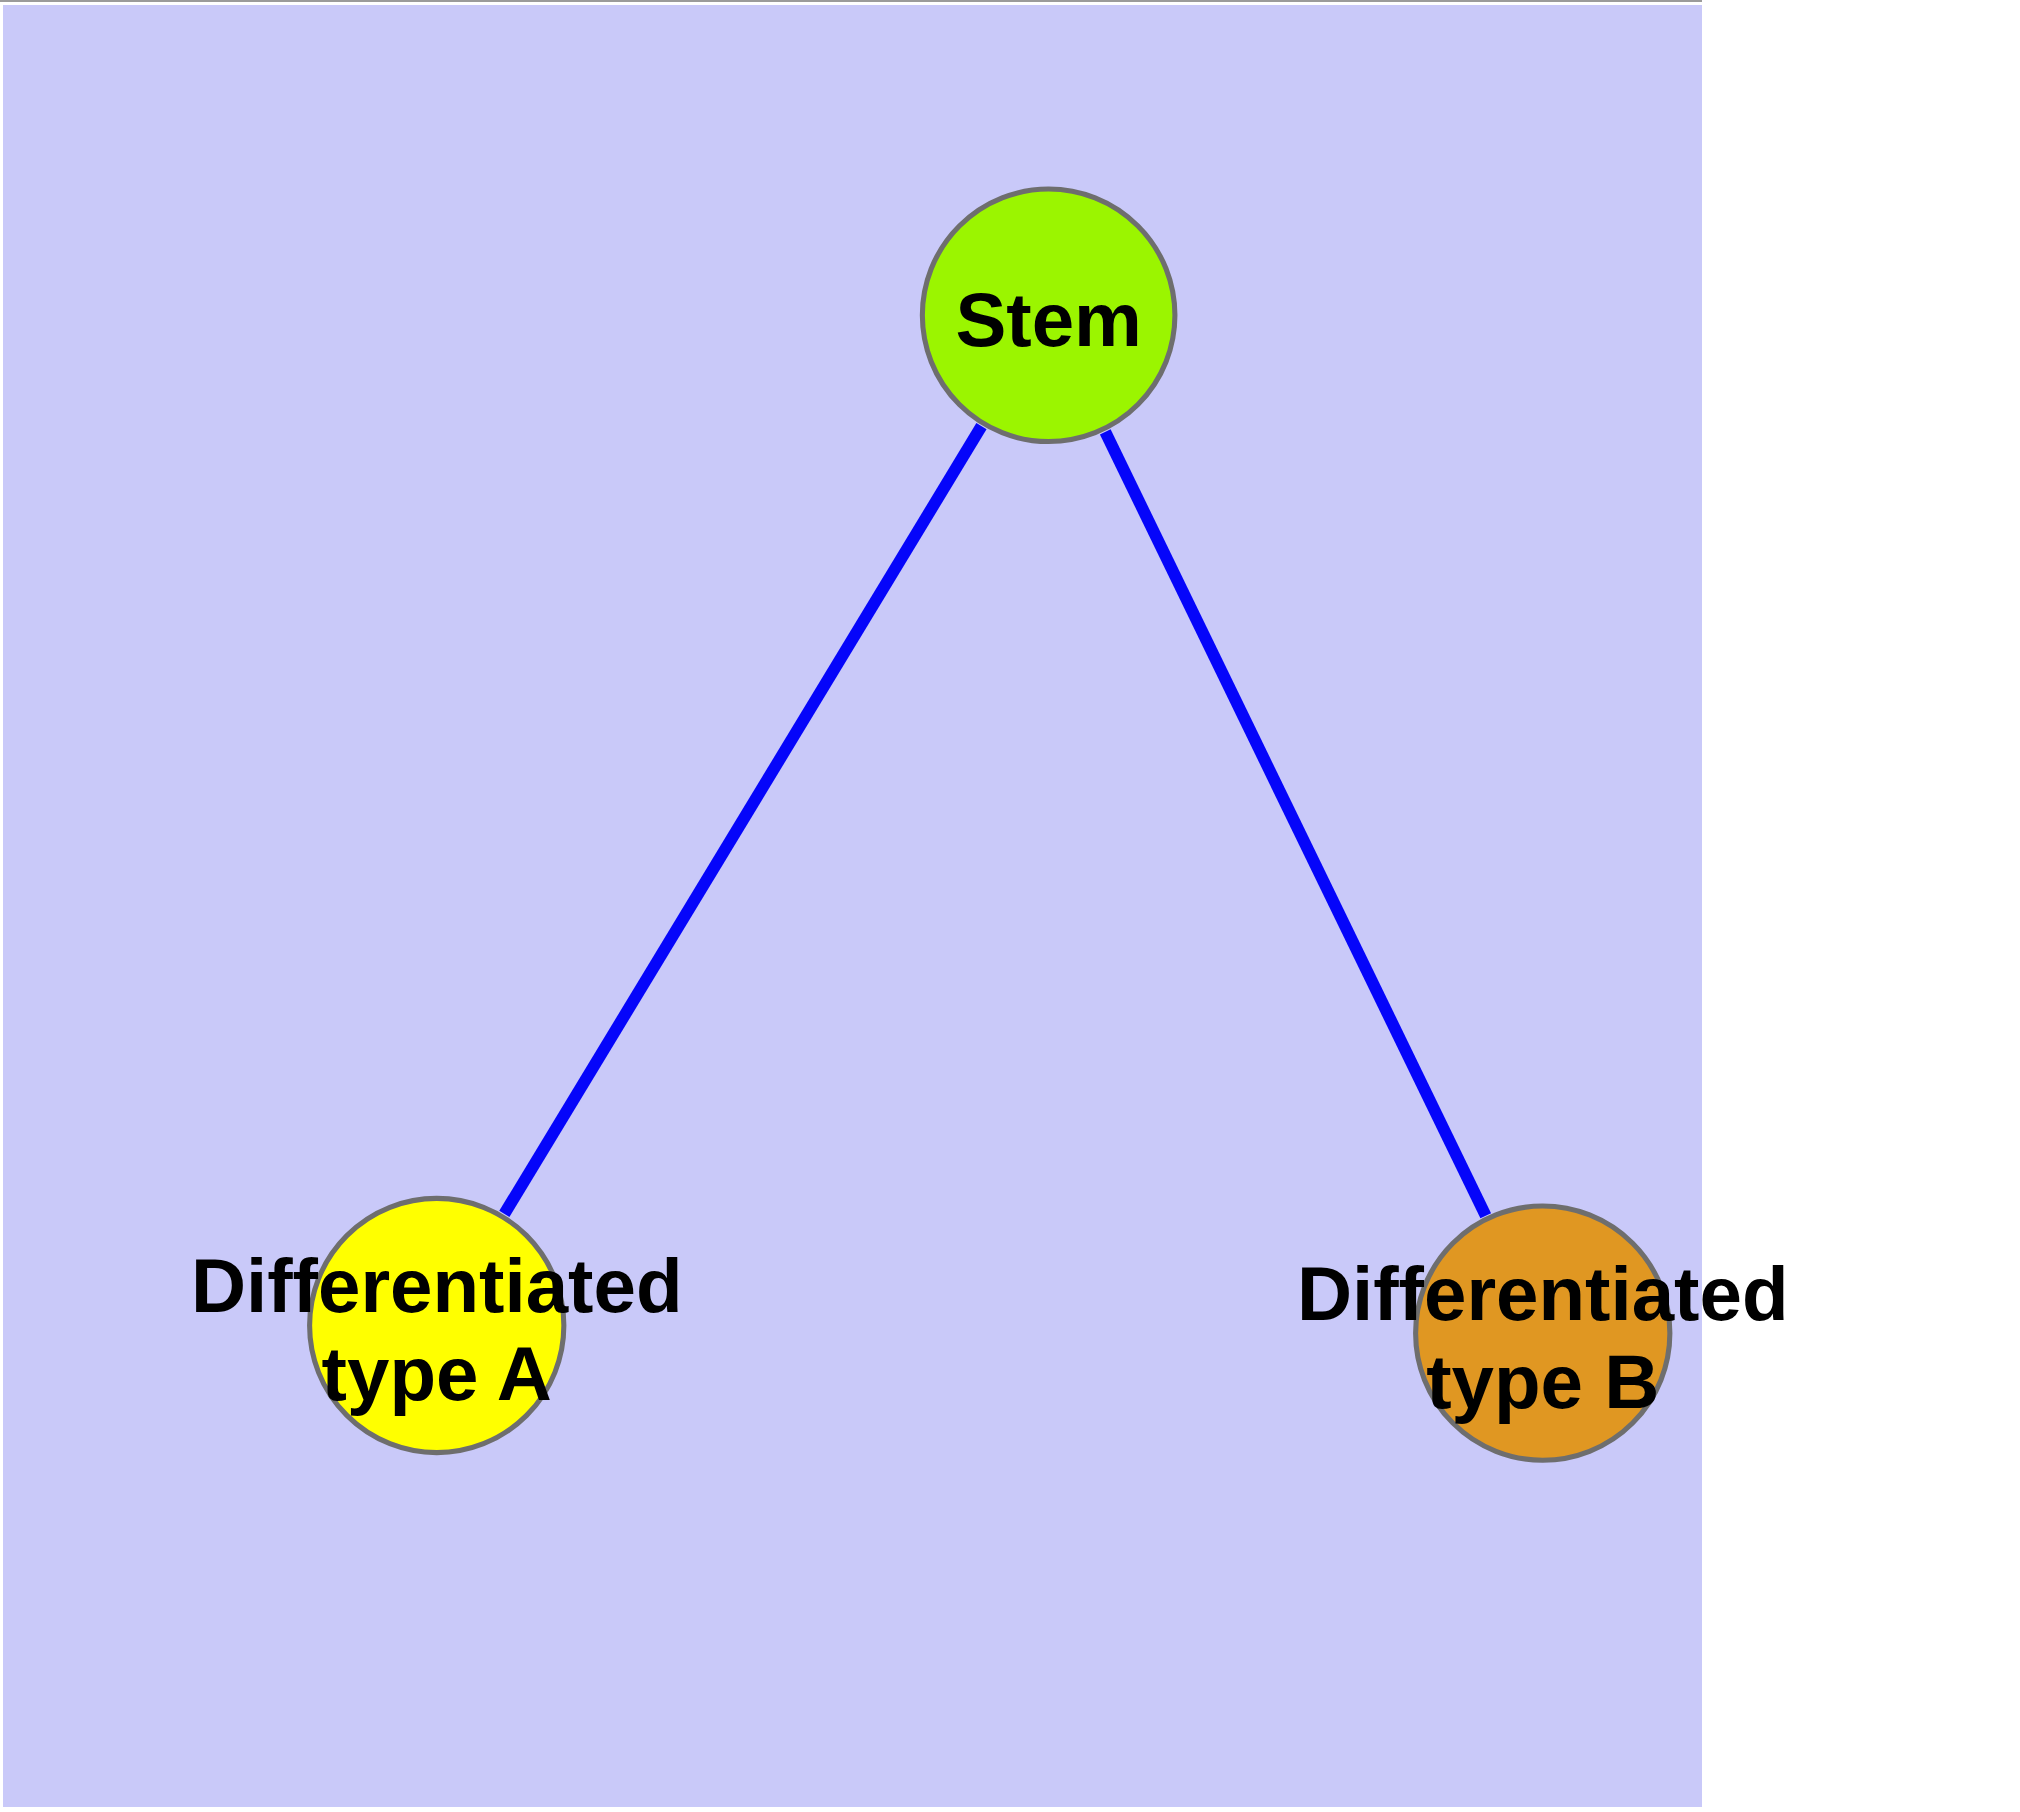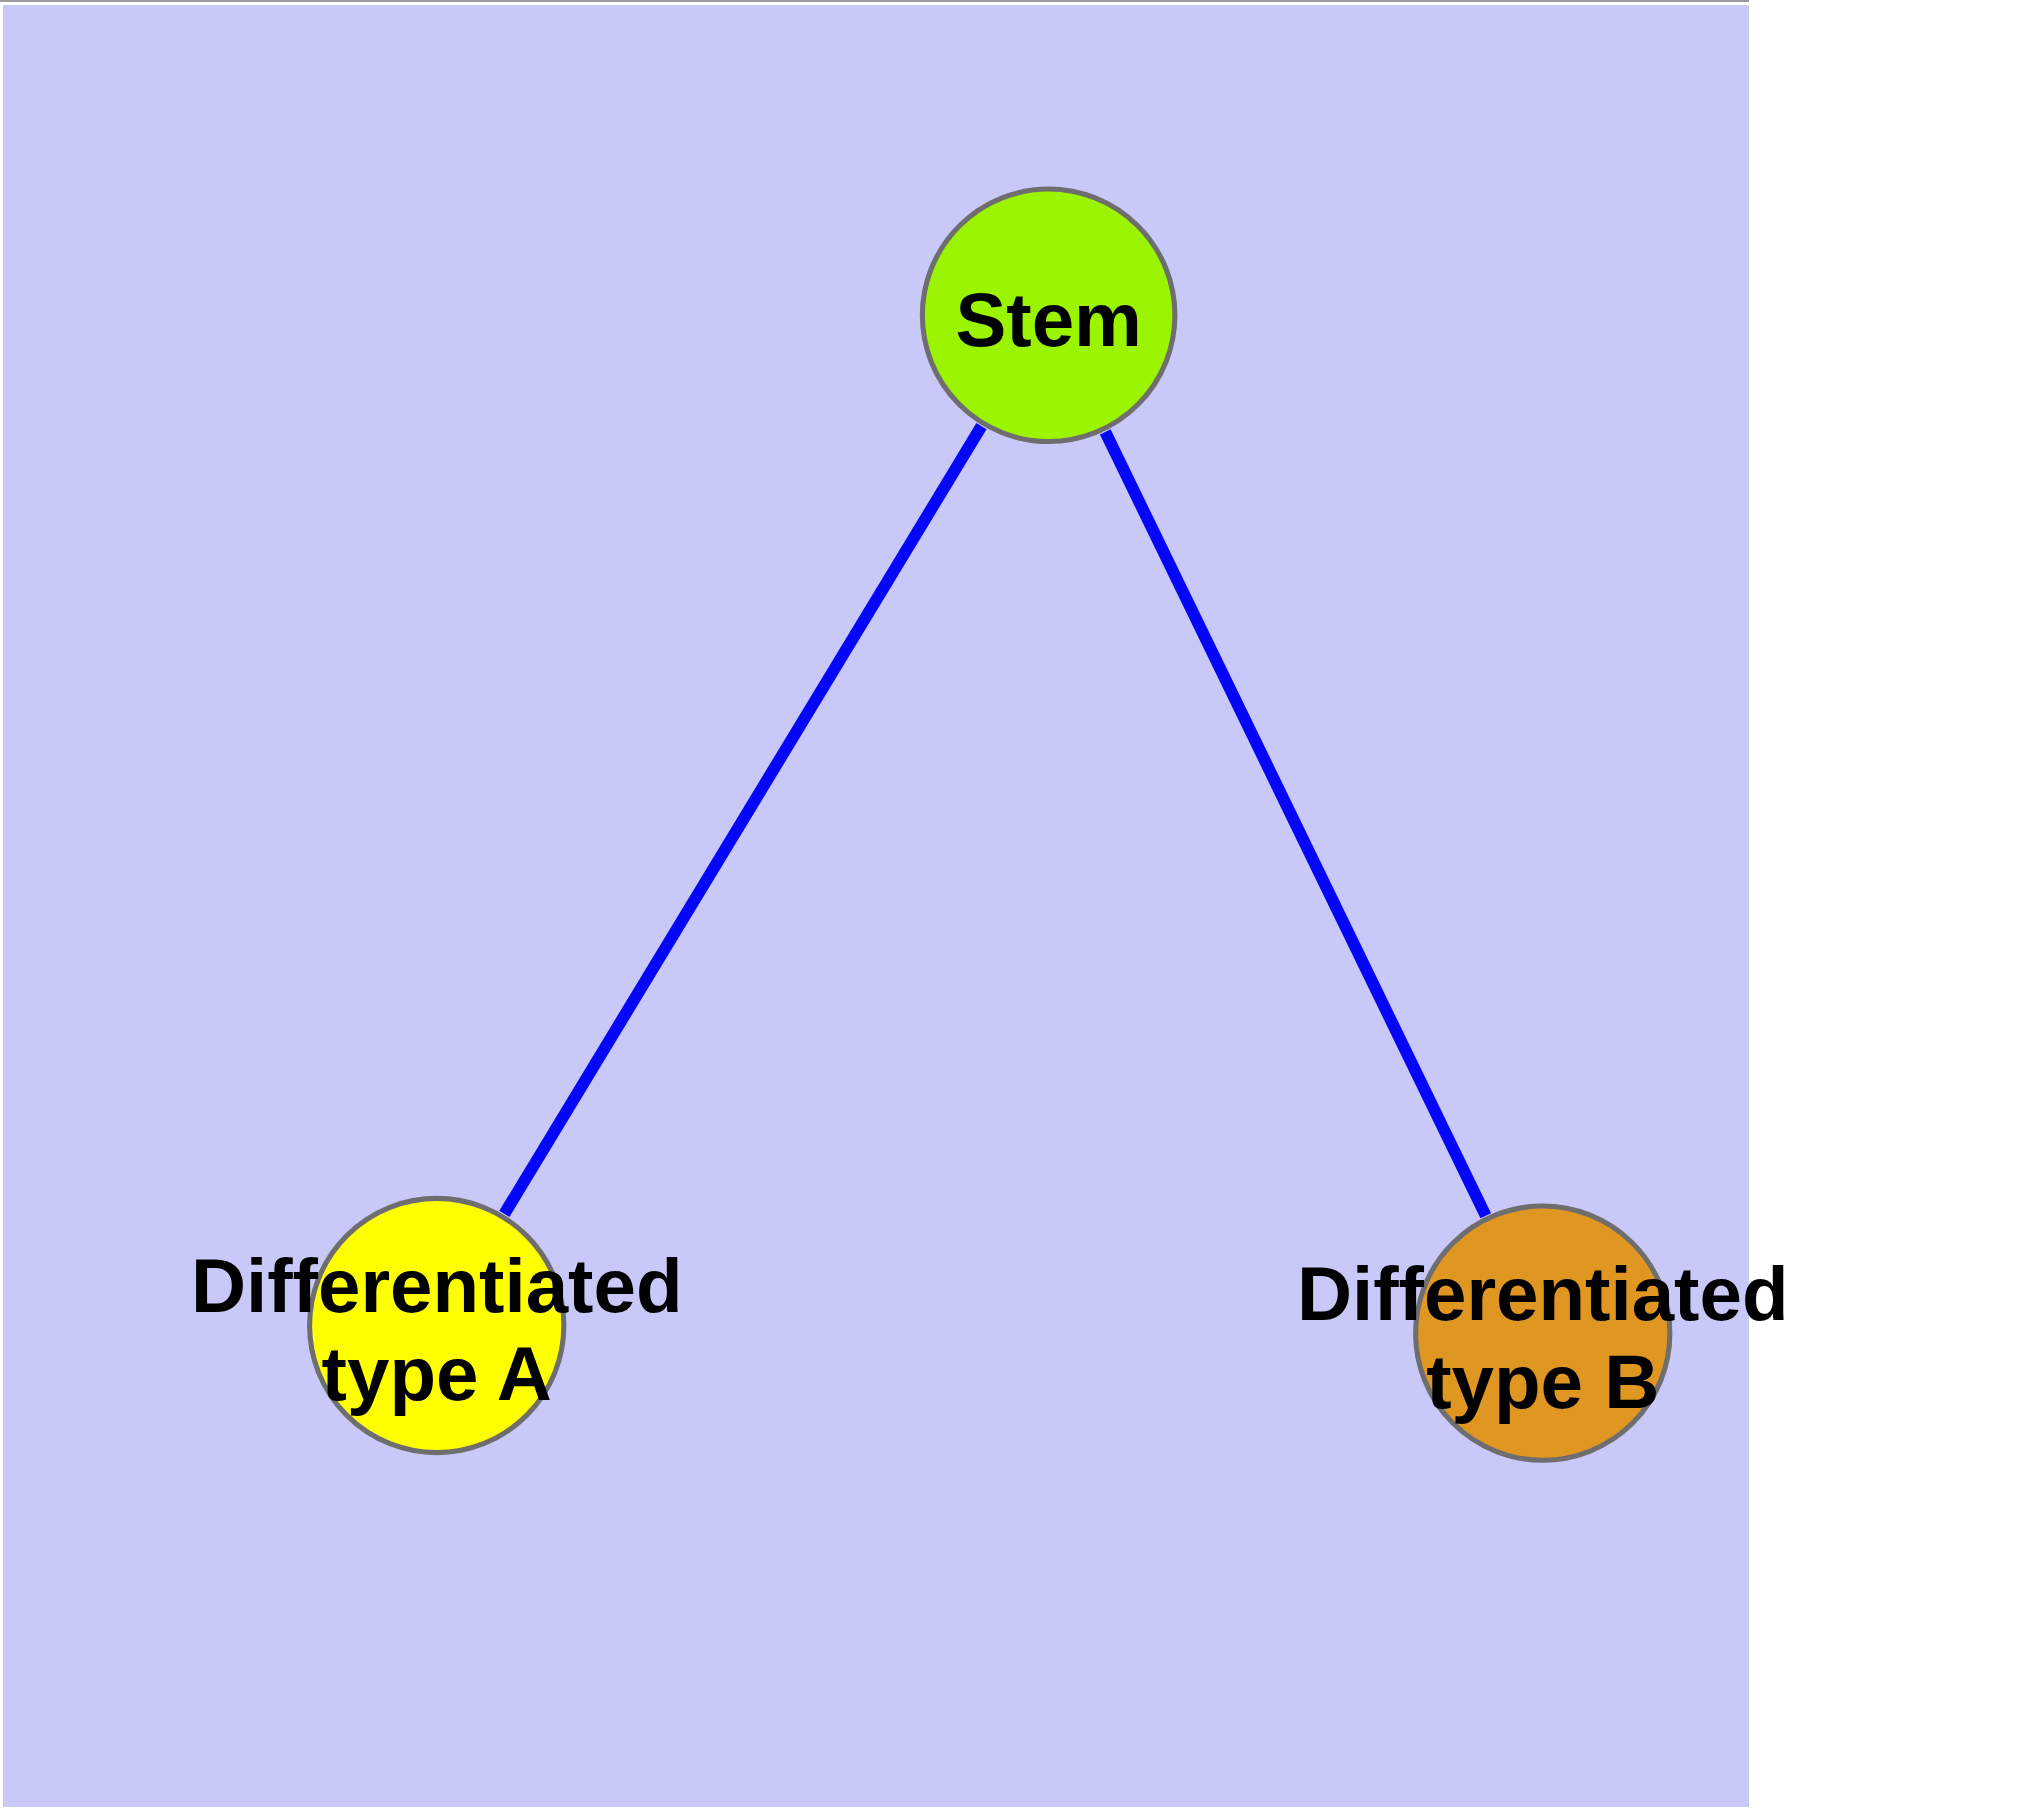--- a/index.html
+++ b/index.html
@@ -7,21 +7,20 @@
     padding: 0;
     overflow: hidden;
     background: #ffffff;
     font-family: "Liberation Sans", sans-serif;
   }
   .stage {
     position: relative;
     width: 1702px;
     height: 1812px;
     background: #c9c9f9; 
-    padding-left: 47px;
   }
   .stage svg {
     position: absolute;
     top: 0;
     left: 0;
     display: block;
   }
   .edge {
     stroke-width: 14;
     stroke-linecap: butt;

